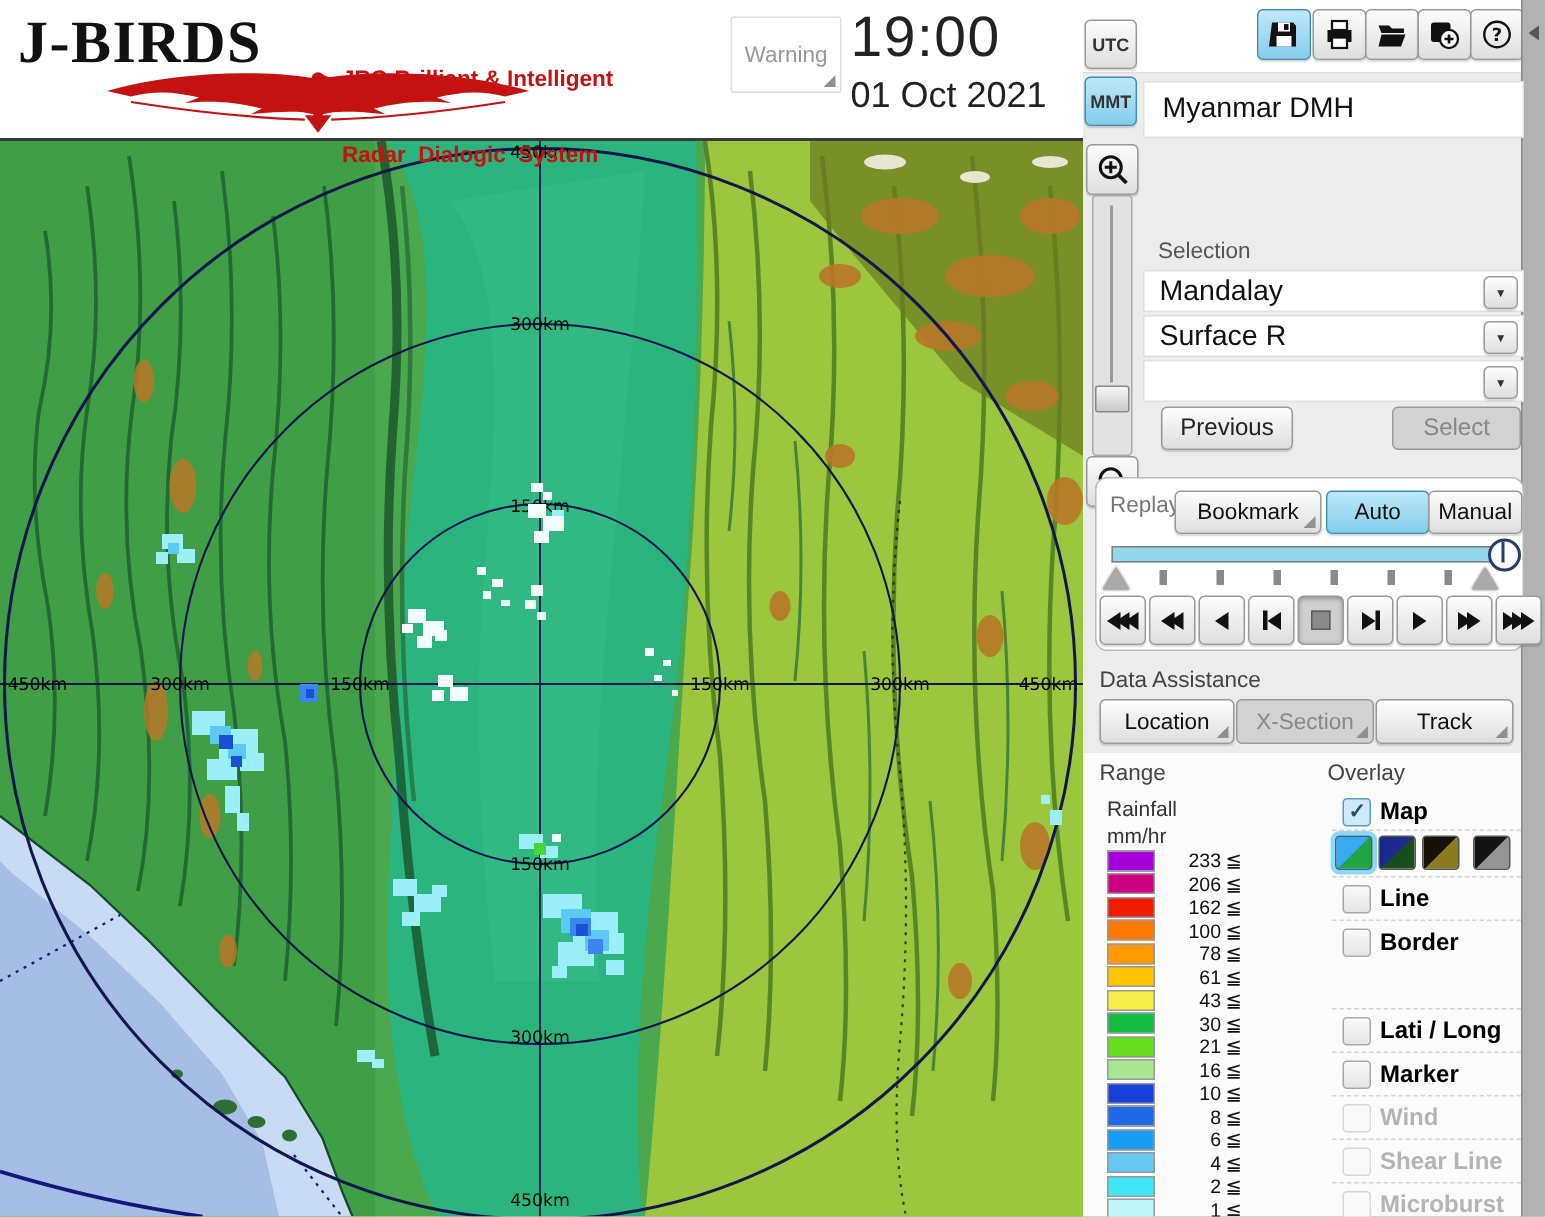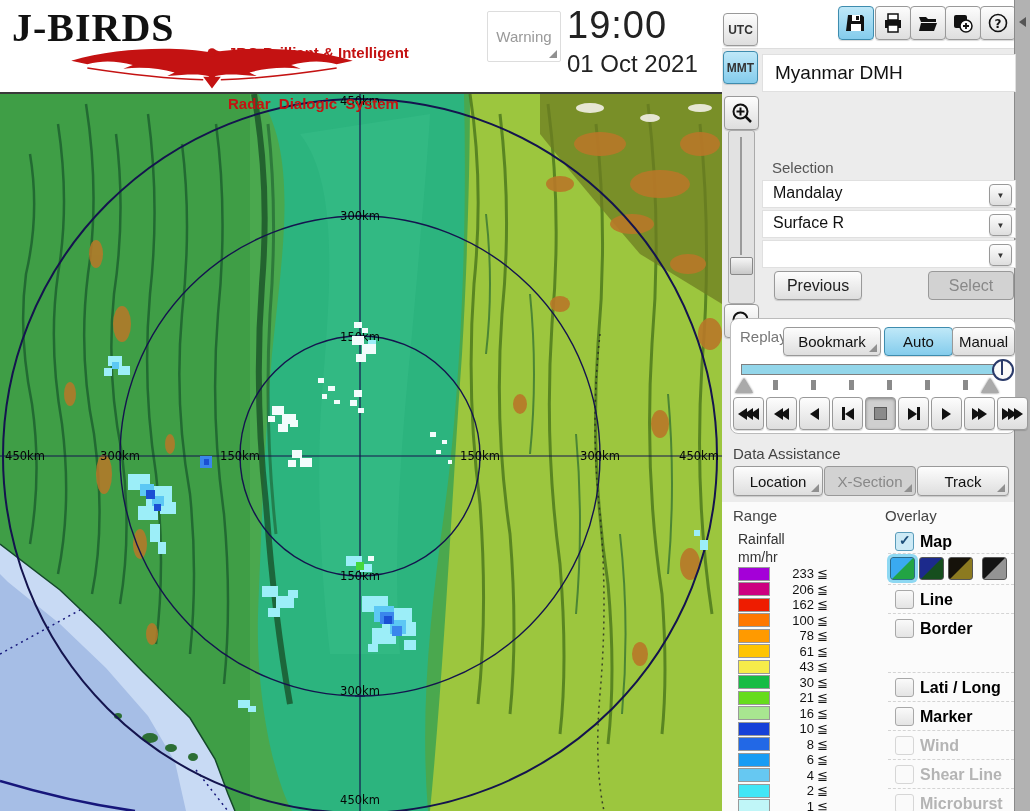--- a/index.html
+++ b/index.html
@@ -29,21 +29,21 @@
   .tool-btn{position:absolute;top:6px;width:34px;height:32px;display:flex;align-items:center;justify-content:center}
   
   .row-white{position:absolute;left:40px;width:252px;background:#fff;border:1px solid #e0e0e0}
   .station-name{top:54px;height:36px;font-size:19px;color:#111;display:flex;align-items:center;padding-left:12px;width:240px}
   .range-box{top:93px;height:49px}
   .range-div{position:absolute;left:168px;top:4px;width:2px;height:41px;background:#222}
   .range-label{position:absolute;left:180px;top:6px;font-size:15px;color:#333}
   .range-value{position:absolute;right:8px;top:20px;font-size:24px;color:#111}
   .sel-label{position:absolute;left:50px;top:159px;font-size:15px;color:#555}
   .dd{height:26px}
-  .dd-val{position:absolute;left:10px;top:3px;font-size:16px;color:#111}
+  .dd-val{position:absolute;left:10px;top:3px;font-size:19px;color:#111}
   .dd-btn{position:absolute;right:3px;top:3px;width:21px;height:20px;font-size:8px;color:#333;display:flex;align-items:center;justify-content:center}
   .pbtn{position:absolute;height:27px;font-size:16px;color:#222;display:flex;align-items:center;justify-content:center}
   
   .replay-card{position:absolute;left:8px;top:318px;width:284px;height:114px;background:#fff;border:1px solid #bbb;border-radius:8px}
   .replay-label{position:absolute;left:9px;top:9px;font-size:15px;color:#777}
   .rp-btn{position:absolute;top:8px;height:27px;font-size:15px;color:#111;display:flex;align-items:center;justify-content:center}
   .slider-track{position:absolute;left:10px;top:45px;width:262px;height:9px;background:#93d6ea;border:1px solid #7f7f7f}
   .slider-thumb{position:absolute;left:250px;top:-6px;width:18px;height:18px;border-radius:50%;background:#fafafa;border:2px solid #2a3a6a}
   .slider-thumb:after{content:"";position:absolute;left:7px;top:0;width:2px;height:14px;background:#2a3a6a}
   .tick{position:absolute;top:61px;width:5px;height:10px;background:#8a8a8a}

